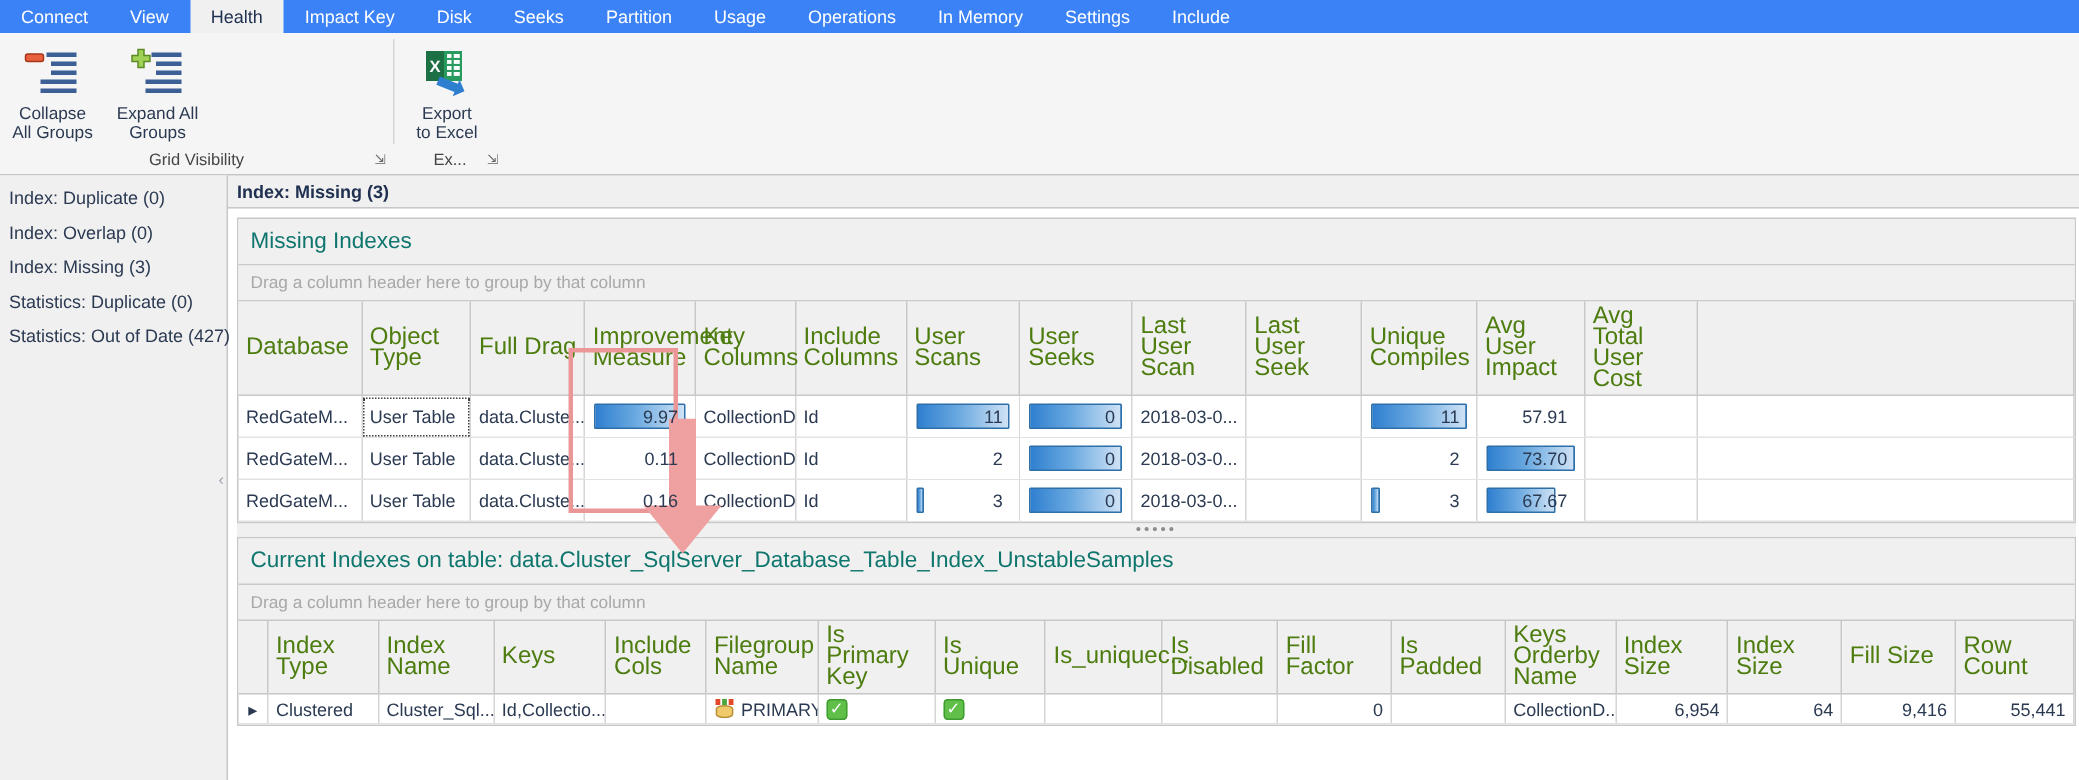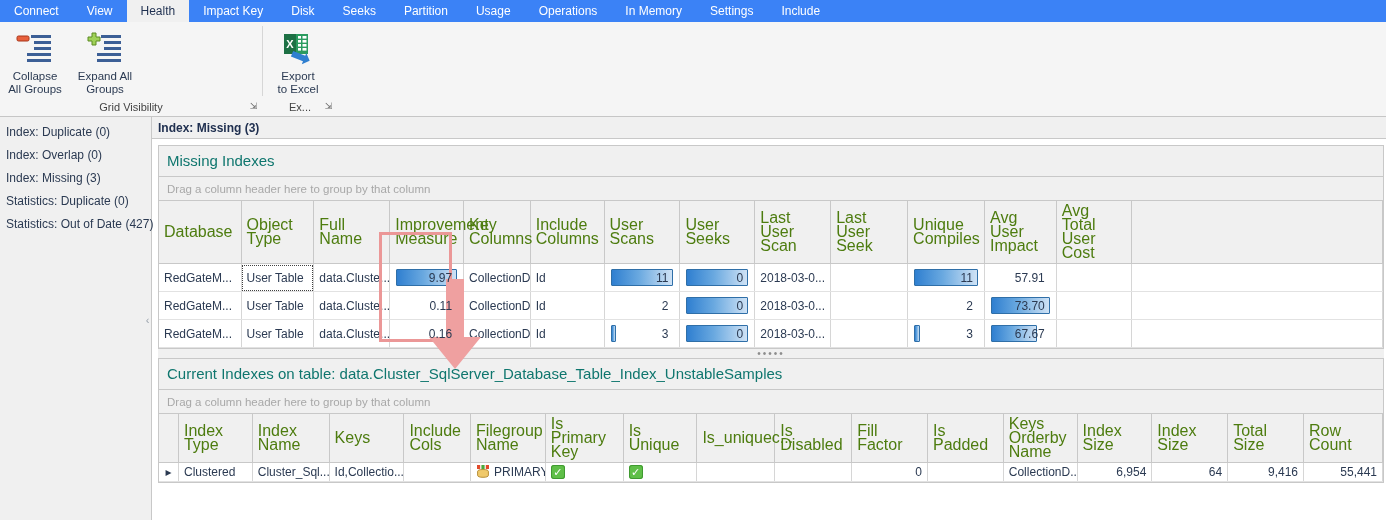--- a/index.html
+++ b/index.html
@@ -274,21 +274,21 @@
               <col style="width:75px">
               <col style="width:75px">
               <col style="width:70px">
             <col style="width:73px">
               <col style="width:245px">
           </colgroup>
           <thead>
               <tr id="missing-head">
                 <th>Database</th>
                 <th>Object Type</th>
-                <th>Full Name</th>
+                <th>Full Drag</th>
                 <th>Improvement<br>Measure</th>
                 <th>Key Columns</th>
                 <th>Include<br>Columns</th>
                 <th>User Scans</th>
                 <th>User Seeks</th>
                 <th>Last User<br>Scan</th>
                 <th>Last User<br>Seek</th>
                 <th>Unique<br>Compiles</th>
                 <th>Avg User<br>Impact</th>
                 <th>Avg Total<br>User Cost</th>
@@ -463,21 +463,21 @@
                 <th>Filegroup<br>Name</th>
                 <th>Is Primary<br>Key</th>
                 <th>Is Unique</th>
                 <th>Is_uniquec...</th>
                 <th>Is Disabled</th>
                 <th>Fill Factor</th>
                 <th>Is Padded</th>
                 <th>Keys Orderby<br>Name</th>
                 <th>Index Size</th>
                 <th>Index Size</th>
-                <th>Total Size</th>
+                <th>Fill Size</th>
                 <th>Row Count</th>
               </tr>
             </thead>
           <tbody id="current-body">
               <tr>
                 <td class="rowhdr">▸</td>
                 <td>Clustered</td>
                 <td>Cluster_Sql...</td>
                 <td>Id,Collectio...</td>
                 <td></td>

